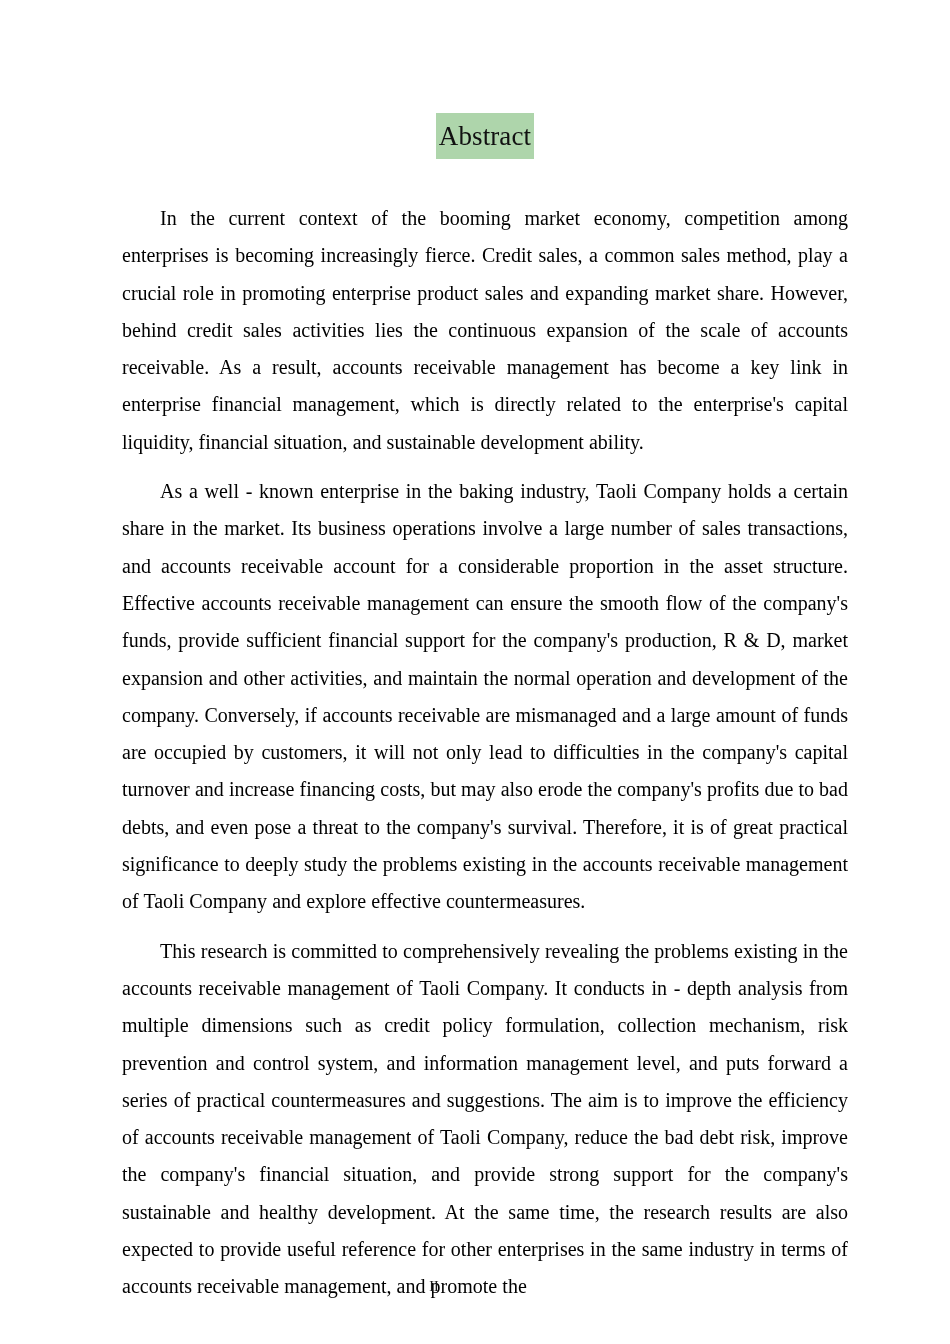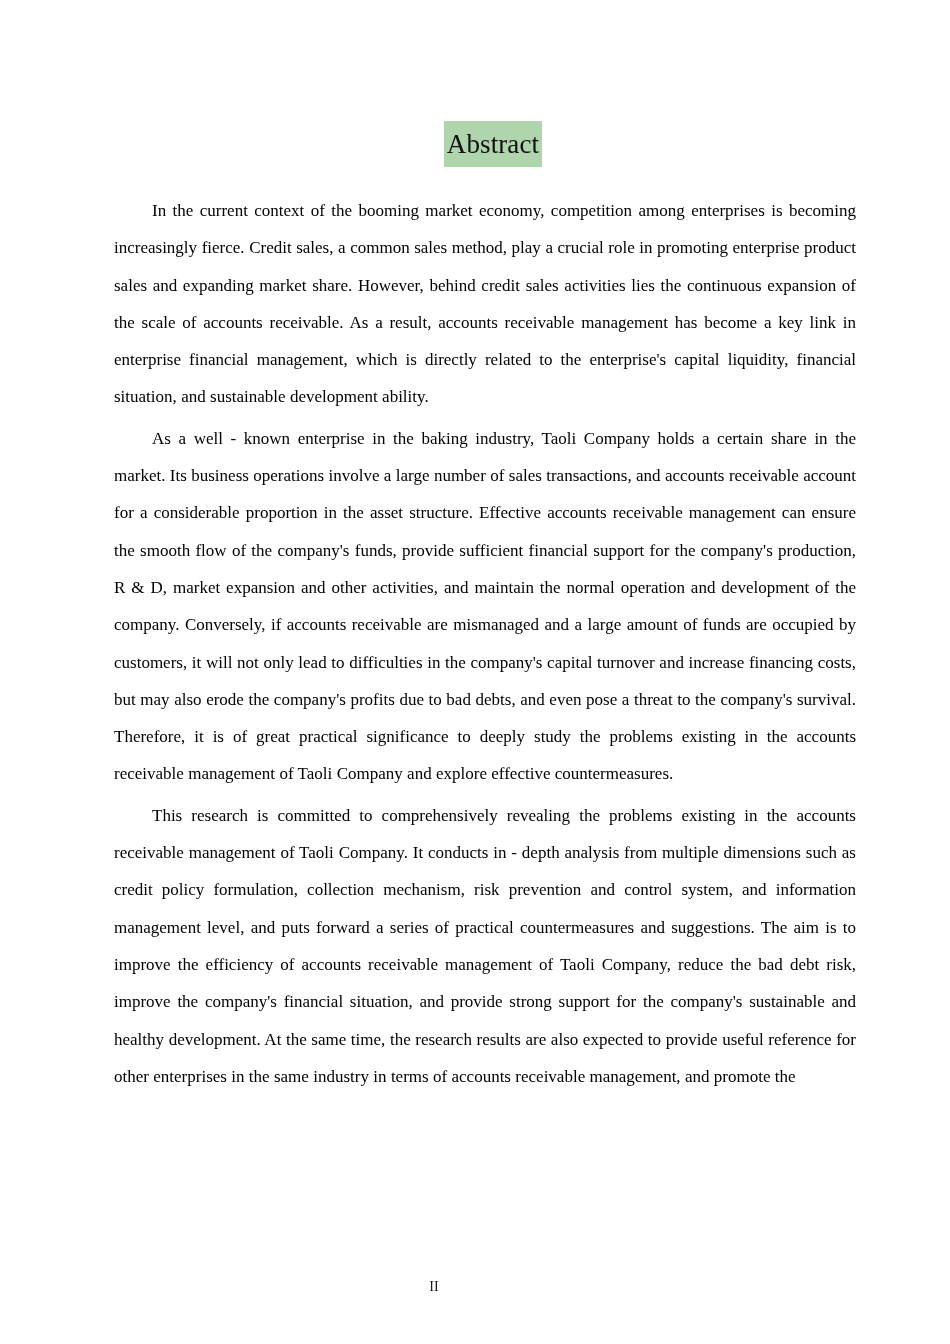--- a/index.html
+++ b/index.html
@@ -23,21 +23,21 @@
   .content {
     position: absolute;
     left: 110px;
     top: 0;
     width: 750px;
   }
 
   
   .heading-block {
     text-align: center;
-    margin: 8px;
+    margin: 0;
     padding: 0;
     position: absolute;
     left: 0;
     top: 113px;
     width: 750px;
   }
 
   .heading-text {
     display: inline-block;
     font-size: 27px;
@@ -51,23 +51,23 @@
 
   
   .body-area {
     position: absolute;
     left: 0;
     top: 188px;
     width: 750px;
   }
 
   p.para {
-    margin: 4px;
+    margin: 12px;
     padding: 0;
-    font-size: 17px;
+    font-size: 20px;
     line-height: 37.3px;
     text-align: justify;
     text-justify: inter-word;
     text-indent: 38px;
     hyphens: none;
     -webkit-hyphens: none;
     word-spacing: 0.1px;
   }
 
   p.para:last-child {

